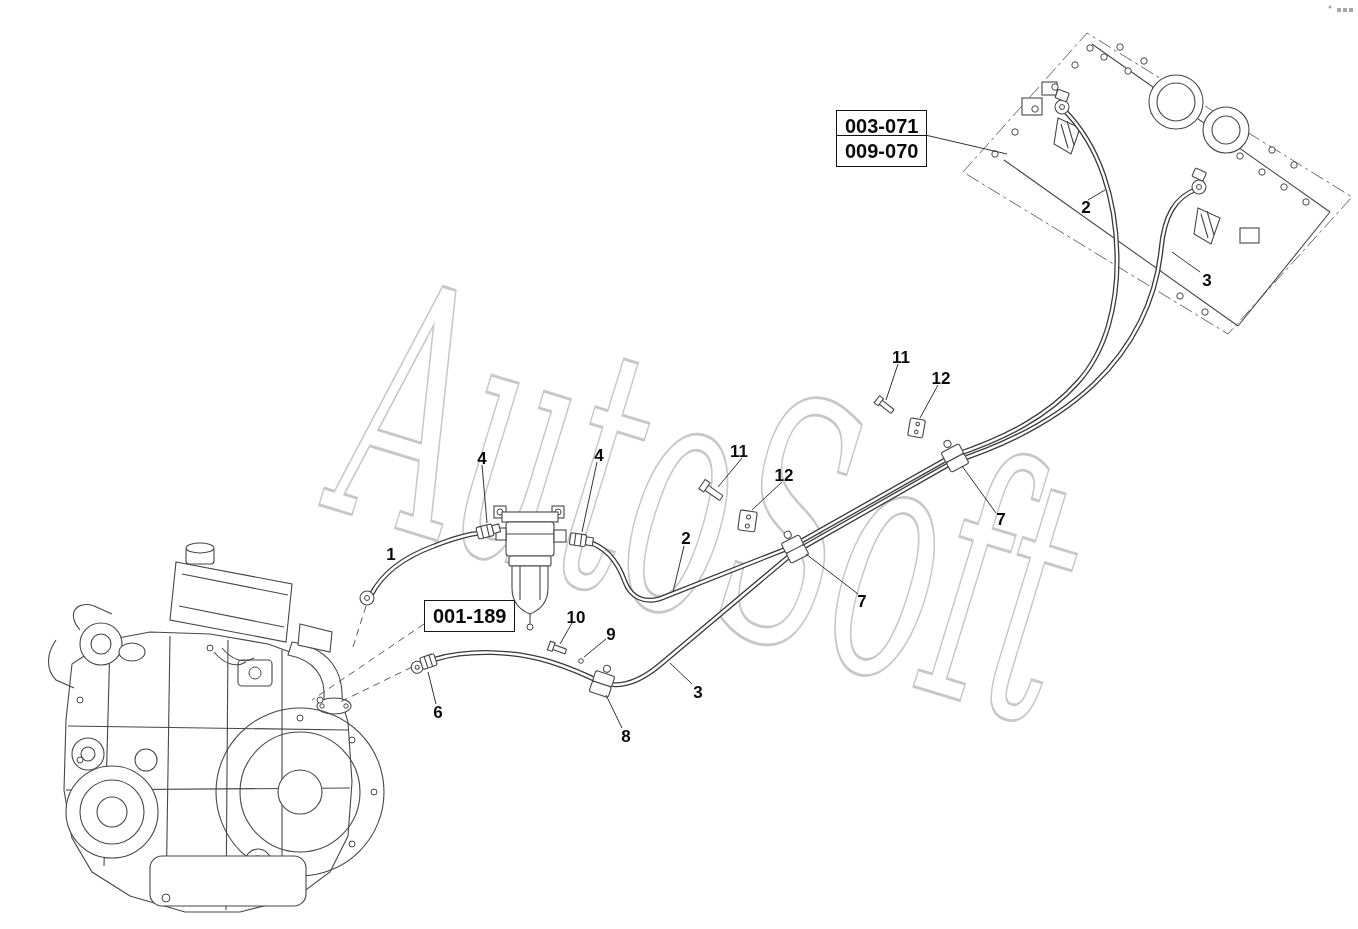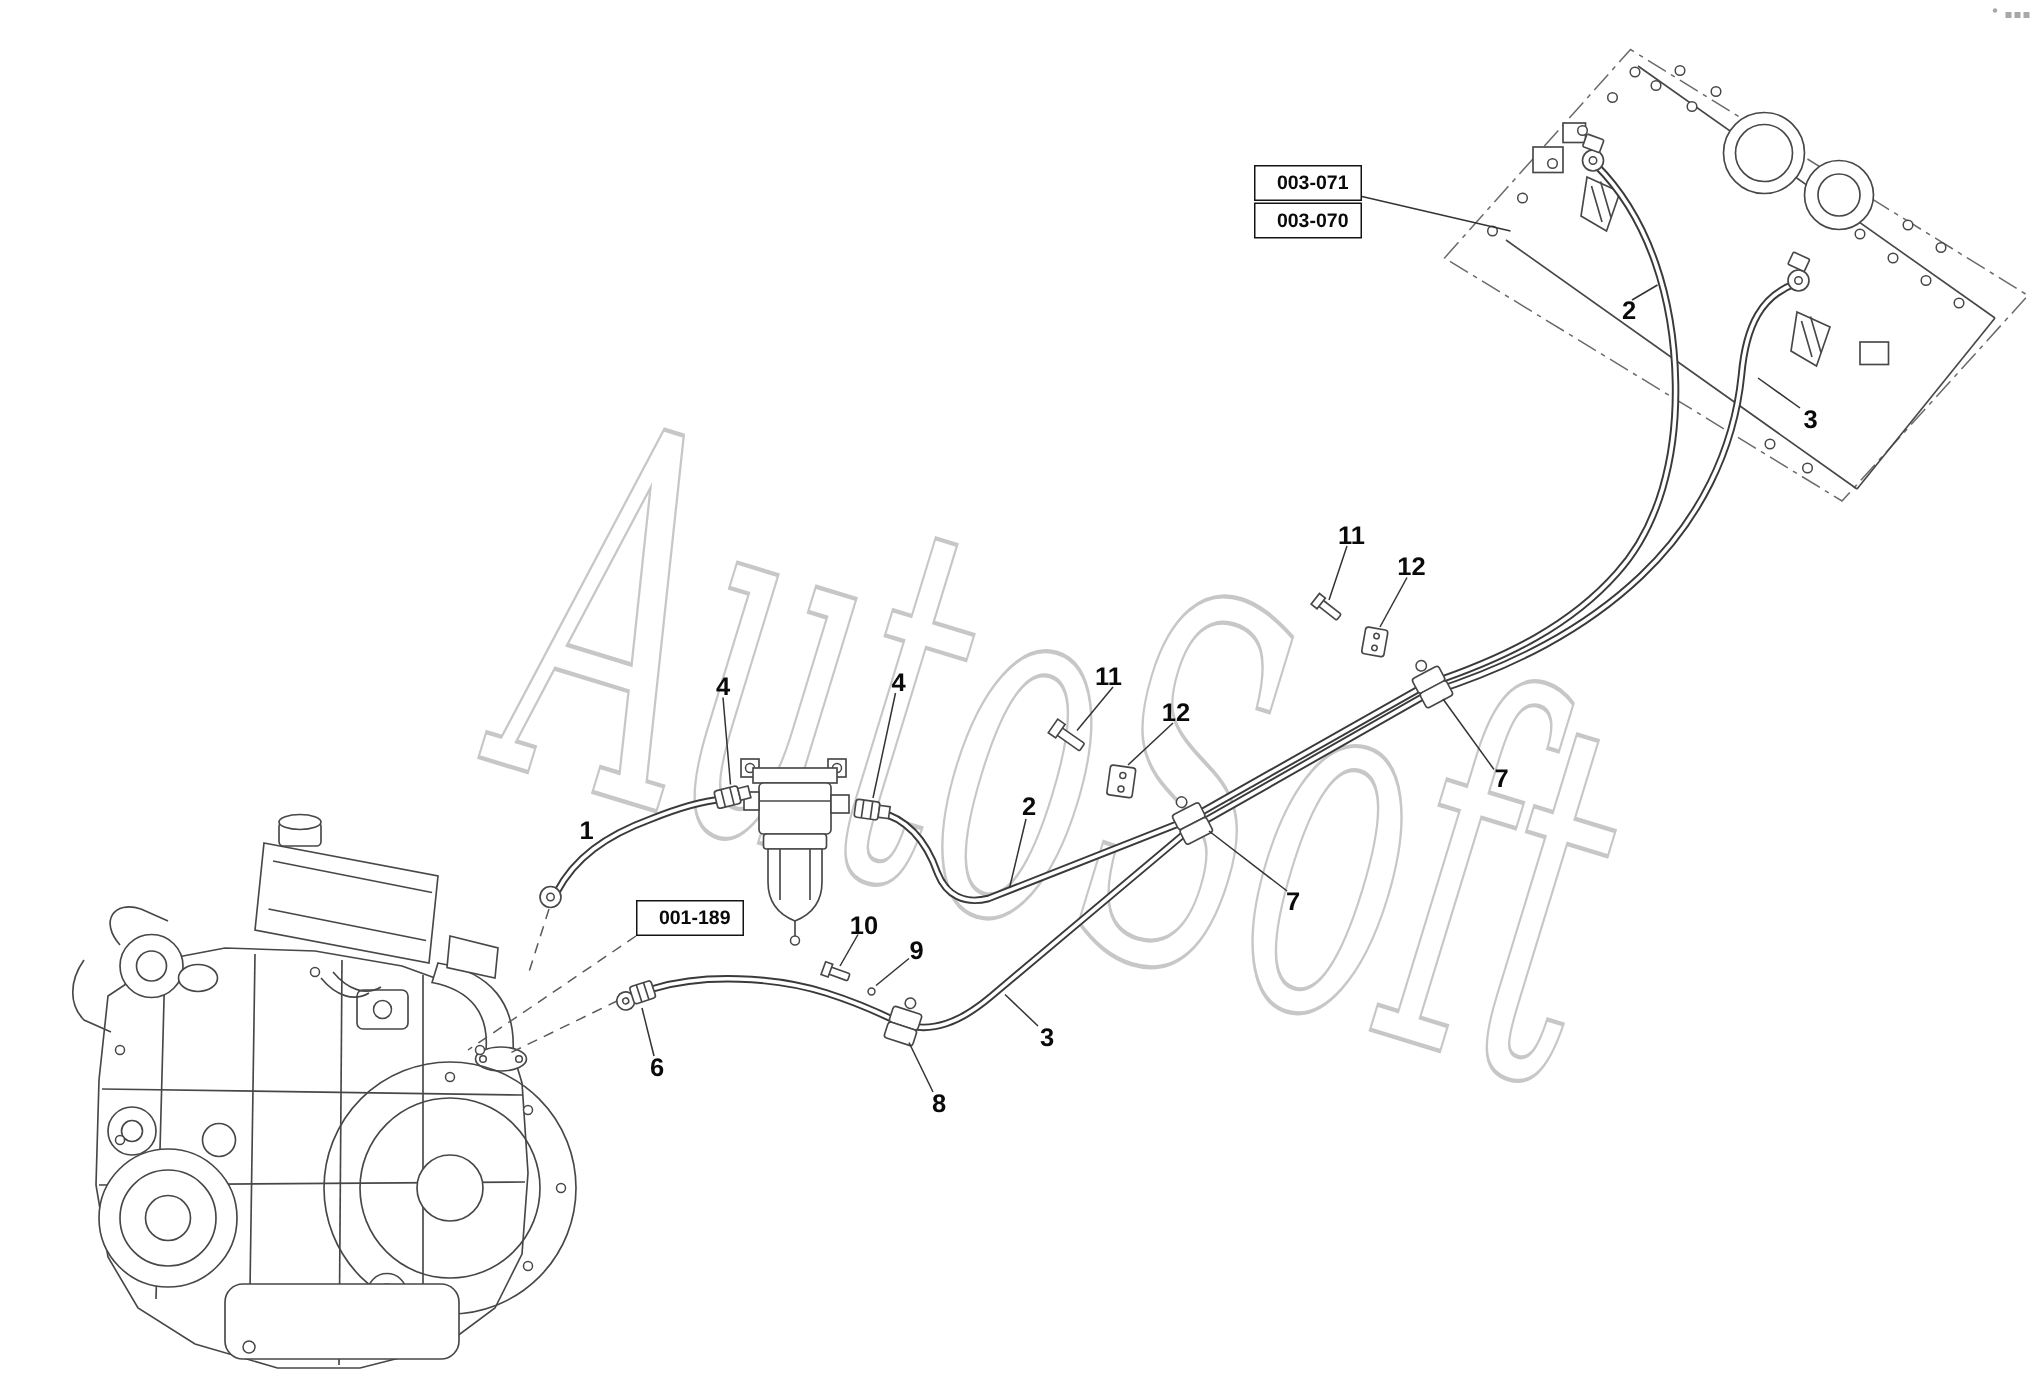--- a/index.html
+++ b/index.html
@@ -23,23 +23,23 @@
   .callout {
     position:absolute; transform:translate(-50%,-50%);
     font-family:"Liberation Sans", sans-serif;
     font-weight:bold; font-size:17px; color:#0a0a0a;
     line-height:1; cursor:pointer; user-select:none;
   }
   .refbox {
     position:absolute;
     border:1.7px solid #141414; background:#ffffff;
     font-family:"Liberation Sans", sans-serif;
-    font-weight:bold; font-size:13px; color:#0a0a0a;
+    font-weight:bold; font-size:20px; color:#0a0a0a;
     padding:3px 8px; line-height:1.2; cursor:pointer;
-    min-width:72px; text-align:right;
+    min-width:72px; text-align:left;
   }
 </style>
 </head>
 <body>
 
 <div class="stage">
 
   <svg class="diagram" width="1358" height="929" viewBox="0 0 1358 929">
 
     <text transform="translate(320,505) rotate(17) scale(0.6,1.2)" font-size="280" font-family="DejaVu Serif, serif" fill="none" stroke="#c7c7c7" stroke-width="2.4">AutoSoft</text>
@@ -278,21 +278,21 @@
       <line class="leader" x1="572" y1="623" x2="560" y2="644"></line>
       <line class="leader" x1="606" y1="639" x2="584" y2="657"></line>
       <line class="leader" x1="436" y1="704" x2="428" y2="672"></line>
       <line class="leader" x1="622" y1="728" x2="606" y2="695"></line>
       <line class="leader" x1="692" y1="684" x2="670" y2="663"></line>
       <line class="leader" x1="908" y1="131" x2="1007" y2="154"></line>
     </g>
   </svg>
 
   <div class="refbox" style="left:836px; top:110px;">003-071</div>
-  <div class="refbox" style="left:836px; top:135px;">003-070</div>
+  <div class="refbox" style="left:836px; top:135px;">009-070</div>
   <div class="refbox" style="left:424px; top:600px;">001-189</div>
 
   <div class="callout" style="left:1086px; top:207px;">2</div>
   <div class="callout" style="left:1207px; top:280px;">3</div>
   <div class="callout" style="left:901px;  top:357px;">11</div>
   <div class="callout" style="left:941px;  top:378px;">12</div>
   <div class="callout" style="left:739px;  top:451px;">11</div>
   <div class="callout" style="left:784px;  top:475px;">12</div>
   <div class="callout" style="left:482px;  top:458px;">4</div>
   <div class="callout" style="left:599px;  top:455px;">4</div>

